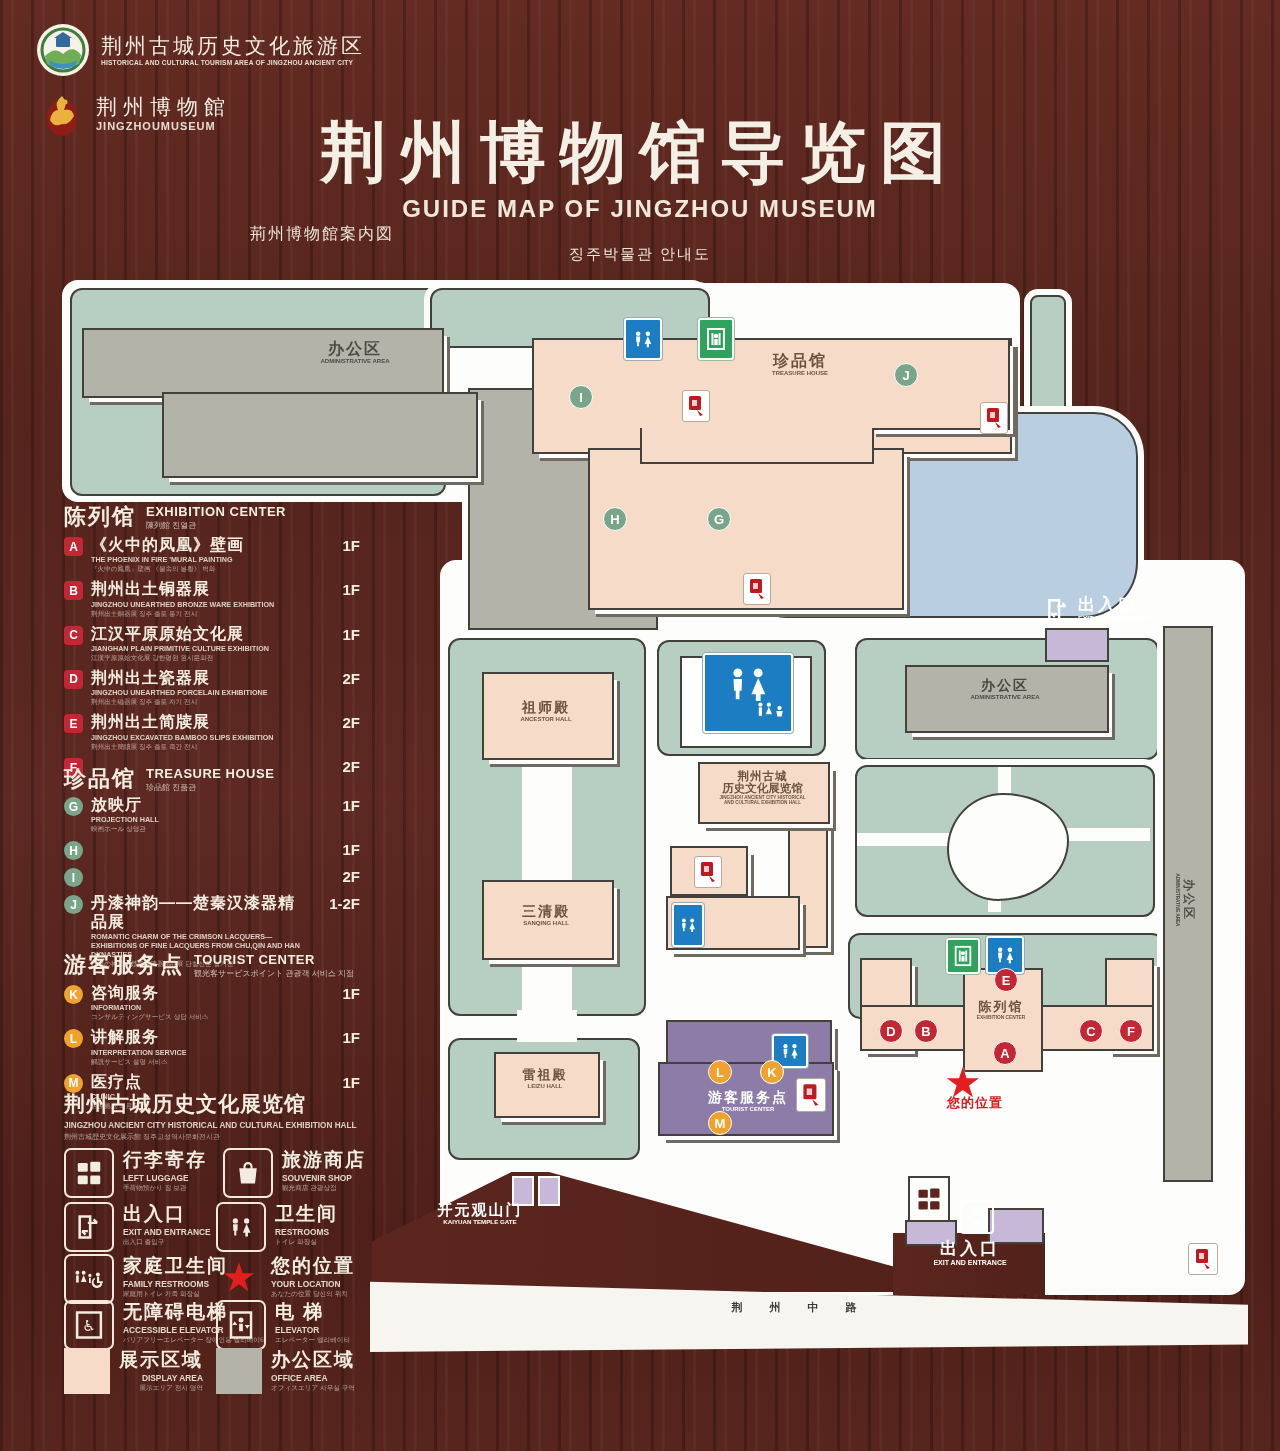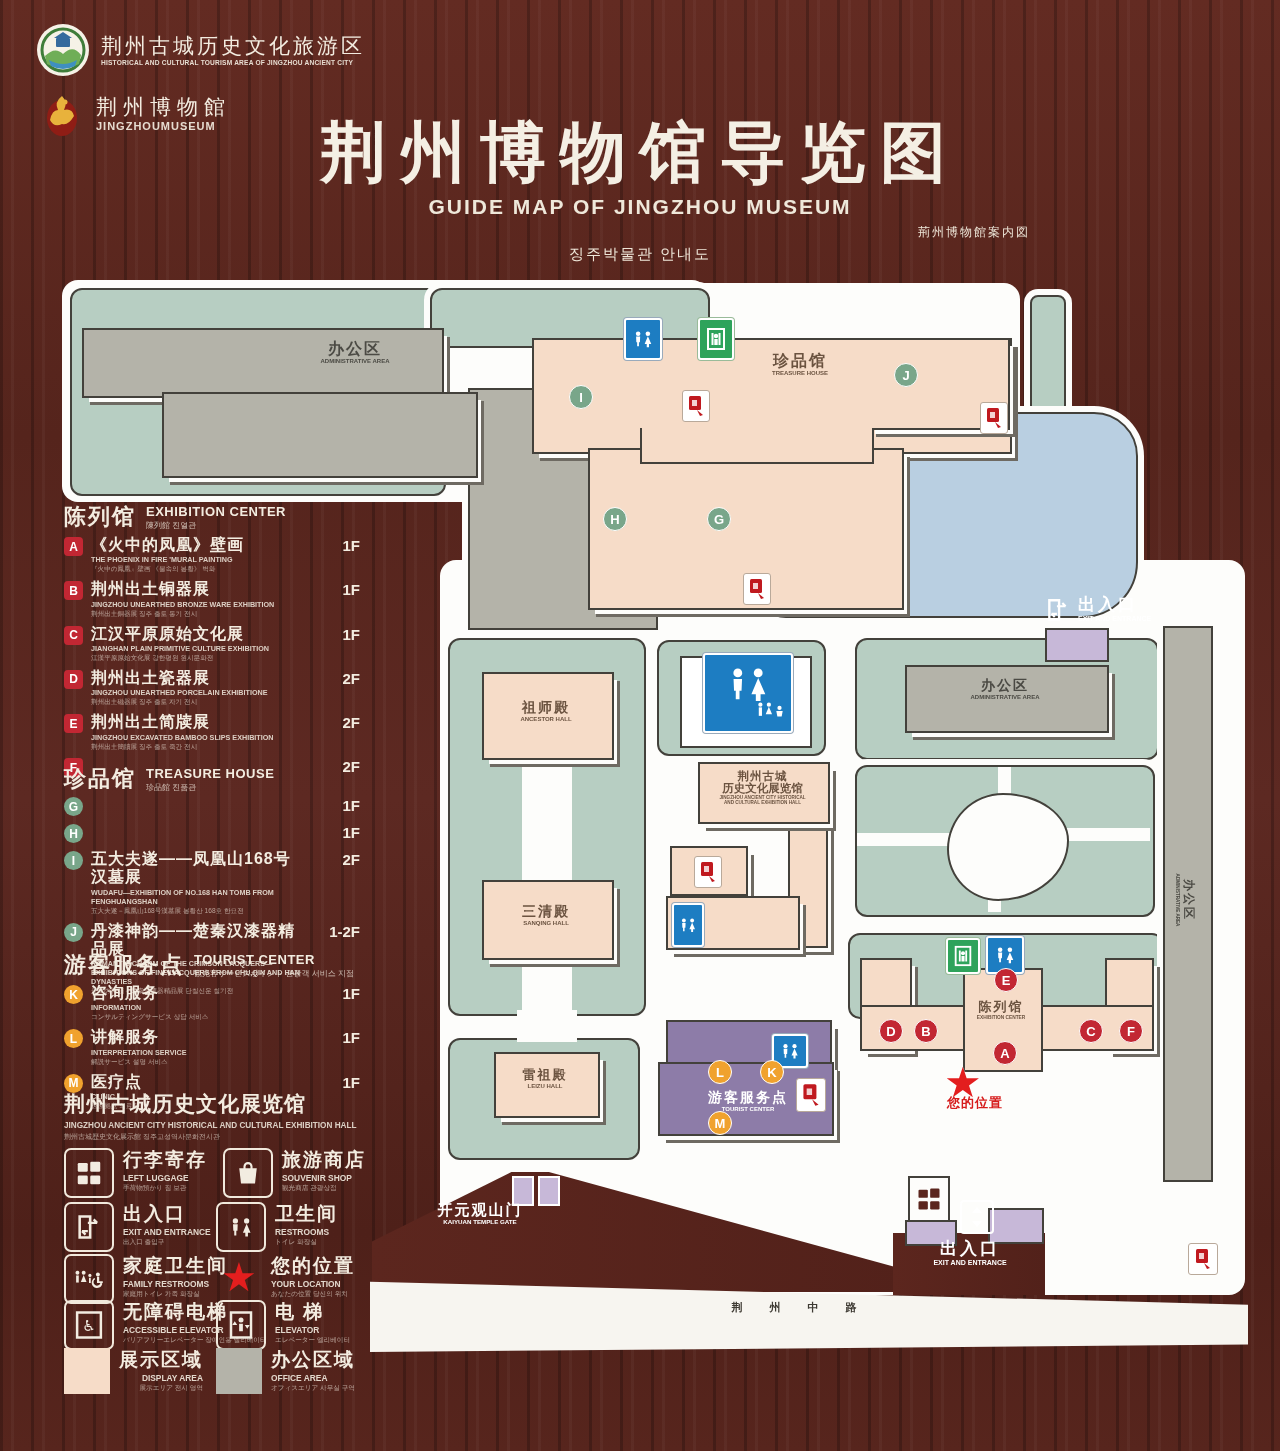--- a/index.html
+++ b/index.html
@@ -7,22 +7,22 @@
     font-family:"Liberation Sans","DejaVu Sans",sans-serif;
     background:
       repeating-linear-gradient(90deg, rgba(0,0,0,.22) 0 3px, rgba(0,0,0,0) 3px 11px, rgba(255,255,255,.035) 11px 14px, rgba(0,0,0,0) 14px 31px),
       linear-gradient(180deg,#632b22 0%,#55241c 30%,#5d2922 55%,#4e2019 85%,#57251d 100%);}
   .abs{position:absolute}
   
   .logo-row{display:flex;align-items:center;gap:10px;color:#f3ece0}
   .logo-cn{font-size:21px;font-weight:normal;letter-spacing:3px;line-height:1}
   .logo-en{font-size:6.6px;font-weight:bold;letter-spacing:.2px;margin-top:3px;opacity:.92}
   .title-cn{font-size:66px;font-weight:bold;color:#f4efe4;letter-spacing:14px;text-align:center;white-space:nowrap}
-  .title-en{font-size:21px;font-weight:bold;color:#efe8da;letter-spacing:2px;text-align:center}
-  .title-ja{font-size:12px;color:#eee6d8;text-align:right;letter-spacing:2px}
+  .title-en{font-size:24px;font-weight:bold;color:#efe8da;letter-spacing:2px;text-align:center}
+  .title-ja{font-size:16px;color:#eee6d8;text-align:left;letter-spacing:2px}
   .title-ko{font-size:15px;color:#eee6d8;text-align:center;letter-spacing:2px}
   
   .sec-head{display:flex;align-items:flex-start;gap:10px;color:#f3ece0}
   .sec-cn{font-size:22px;font-weight:bold;letter-spacing:2px}
   .sec-r{display:flex;flex-direction:column;margin-top:2px}
   .sec-en{font-size:13px;font-weight:bold;letter-spacing:.5px}
   .sec-sub{font-size:8px;opacity:.75;margin-top:1px}
   .sb-item{position:relative;display:flex;align-items:flex-start;margin-bottom:0;color:#f3ece0}
   .badge{flex:0 0 auto;width:19px;height:19px;display:flex;align-items:center;justify-content:center;
     color:#fff;font-size:12px;font-weight:bold;margin-right:8px;margin-top:1px}
@@ -164,33 +164,33 @@
 <div class="abs sec-head" style="left:64px;top:764px">
   <span class="sec-cn">珍品馆</span>
   <span class="sec-r">
       <span class="sec-en">TREASURE HOUSE</span>
   <span class="sec-sub">珍品館  진품관</span>
     </span>
 </div>
 <div class="abs" style="left:64px;top:796px;width:296px" id="sec-items-1">
     <div class="sb-item" style="margin-bottom: 7px;">
       <span class="badge b-green">G</span>
+      <span class="sb-txt">
+        <span class="sb-cn">放映厅</span>
+        <span class="sb-en">PROJECTION HALL</span>
+        <span class="sb-jk">映画ホール  상영관</span>
+      </span>
       <span class="sb-floor">1F</span>
     </div>
     <div class="sb-item" style="margin-bottom: 7px;">
       <span class="badge b-green">H</span>
       <span class="sb-floor">1F</span>
     </div>
     <div class="sb-item" style="margin-bottom: 7px;">
       <span class="badge b-green">I</span>
-      <span class="sb-txt">
-        <span class="sb-cn">五大夫遂——凤凰山168号汉墓展</span>
-        <span class="sb-en">WUDAFU—EXHIBITION OF NO.168 HAN TOMB FROM FENGHUANGSHAN</span>
-        <span class="sb-jk">五大夫遂－鳳凰山168号漢墓展  봉황산 168호 한묘전</span>
-      </span>
       <span class="sb-floor">2F</span>
     </div>
     <div class="sb-item" style="margin-bottom: 7px;">
       <span class="badge b-green">J</span>
       <span class="sb-txt">
         <span class="sb-cn">丹漆神韵——楚秦汉漆器精品展</span>
         <span class="sb-en">ROMANTIC CHARM OF THE CRIMSON LACQUERS—EXHIBITIONS OF FINE LACQUERS FROM CHU,QIN AND HAN DYNASTIES</span>
         <span class="sb-jk">丹漆の神韻－楚秦漢漆器精品展  단칠신운 칠기전</span>
       </span>
       <span class="sb-floor">1-2F</span>

